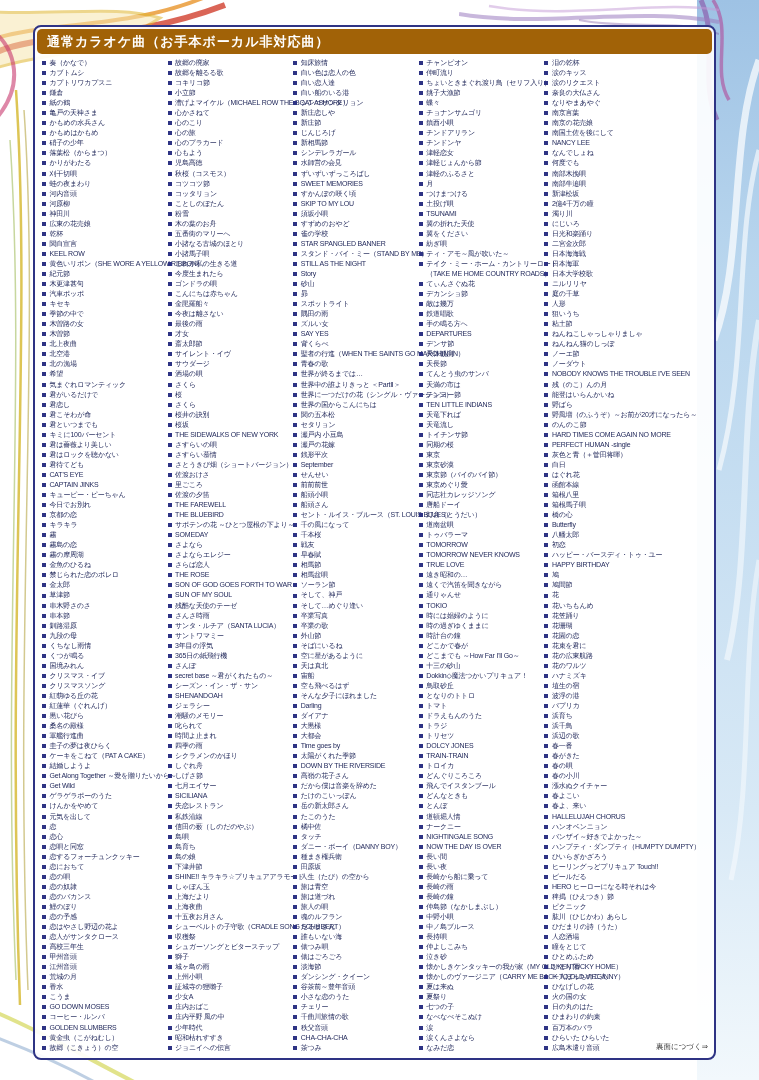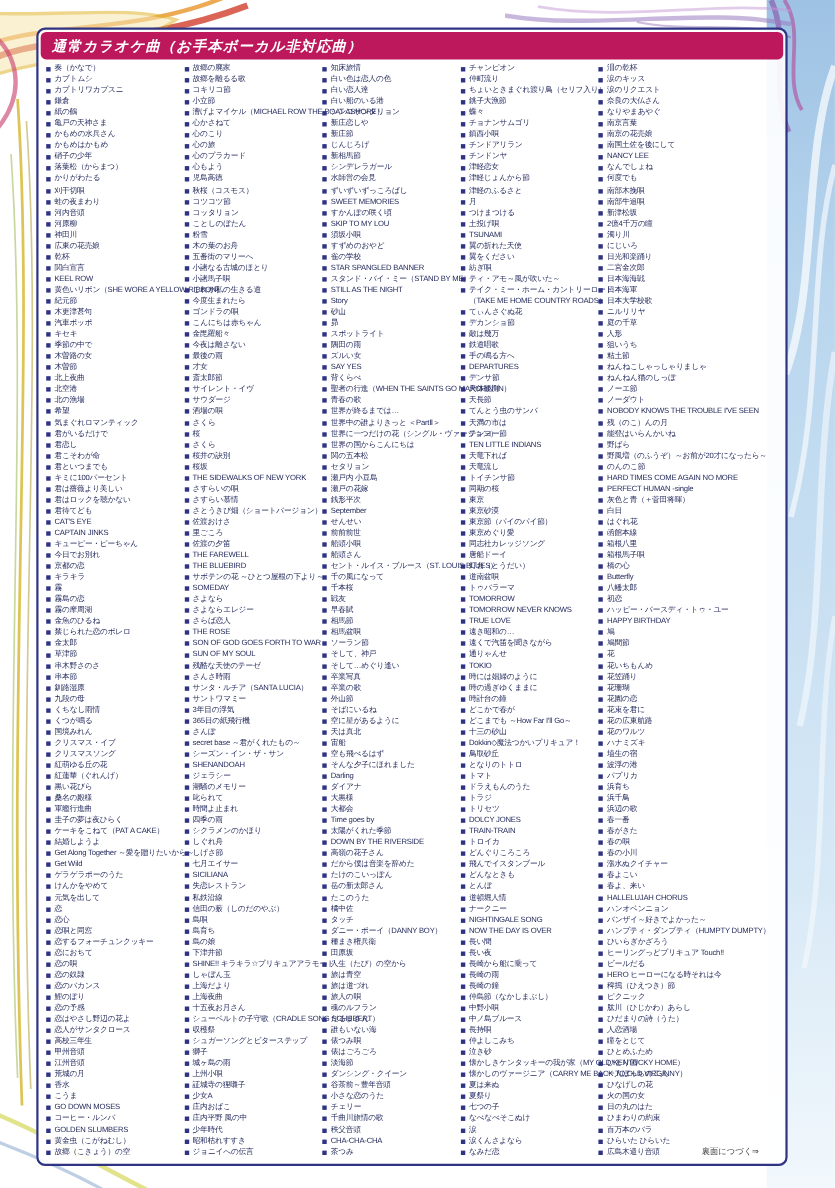--- a/index.html
+++ b/index.html
@@ -6,32 +6,32 @@
   body{width:759px;height:1080px;position:relative;overflow:hidden;background:#ffffff;
        font-family:"Liberation Sans","DejaVu Sans",sans-serif;}
   
   #left-deco{position:absolute;left:0;top:0;width:230px;height:1080px;pointer-events:none;}
   
   #right-deco{position:absolute;right:0;top:0;width:70px;height:1080px;pointer-events:none;}
   #topright-deco{position:absolute;right:40px;top:0;width:260px;height:70px;pointer-events:none;}
   
   .frame{position:absolute;left:33px;top:25px;width:679px;height:1031px;
          border:2.5px solid #2e3384;border-radius:8px;background:rgba(255,255,255,.92);}
-  .banner{position:absolute;left:2px;top:2px;right:2px;height:25px;background:#be185d;
-          border-radius:5px;display:flex;align-items:center;font-style:italic;}
+  .banner{position:absolute;left:2px;top:2px;right:2px;height:25px;background:#a16207;
+          border-radius:5px;display:flex;align-items:center;}
   .banner-title{color:#ffffff;font-weight:bold;font-size:13px;letter-spacing:1px;padding-left:10px;
                 font-family:"Liberation Sans","DejaVu Sans",sans-serif;}
   
   #columns{position:absolute;left:7px;top:31px;display:flex;}
   .column{flex:0 0 125.6px;width:125.6px;}
   .entry{height:10.05px;line-height:10.05px;white-space:nowrap;display:flex;align-items:center;}
   .bullet{display:inline-block;width:4px;height:4px;background:#2e3384;margin-right:3.5px;flex:0 0 4px;}
   .entry .label{font-size:7px;color:#232a5c;letter-spacing:-0.2px;}
   .entry.cont{padding-left:7.5px;}
-  .footer-note{position:absolute;right:24px;bottom:6px;font-size:7.5px;color:#3a3a3a;margin-top:42px;}
+  .footer-note{position:absolute;right:6px;bottom:6px;font-size:7.5px;color:#3a3a3a;margin-top:42px;}
 </style>
 </head>
 <body>
 
 <svg id="left-deco" viewBox="0 0 230 1080" xmlns="http://www.w3.org/2000/svg">
   <path d="M-10,55 C40,30 120,45 225,5" stroke="#d44a3a" stroke-width="6" fill="none" opacity="0.85"></path>
   <path d="M-10,40 C50,20 130,30 210,-5" stroke="#e8952b" stroke-width="4" fill="none" opacity="0.8"></path>
   <path d="M-10,70 C45,50 95,60 160,18 C120,5 60,15 -10,12" stroke="#e0b62f" stroke-width="3" fill="#f6e6b0" opacity="0.55"></path>
   <path d="M-5,120 C30,80 10,40 -10,30" stroke="#c8386e" stroke-width="4" fill="none" opacity="0.6"></path>
   <path d="M16,90 C32,330 6,620 20,1005" stroke="#d4b62a" stroke-width="2.5" fill="none" opacity="0.8"></path>

